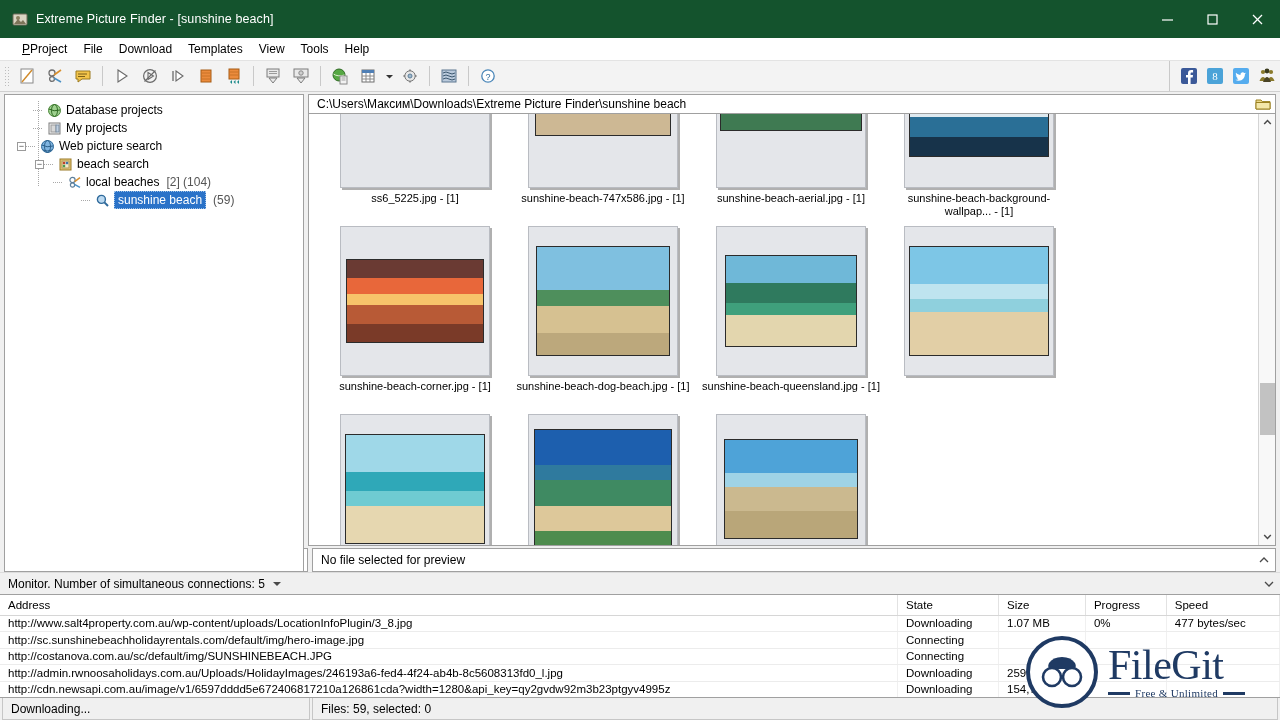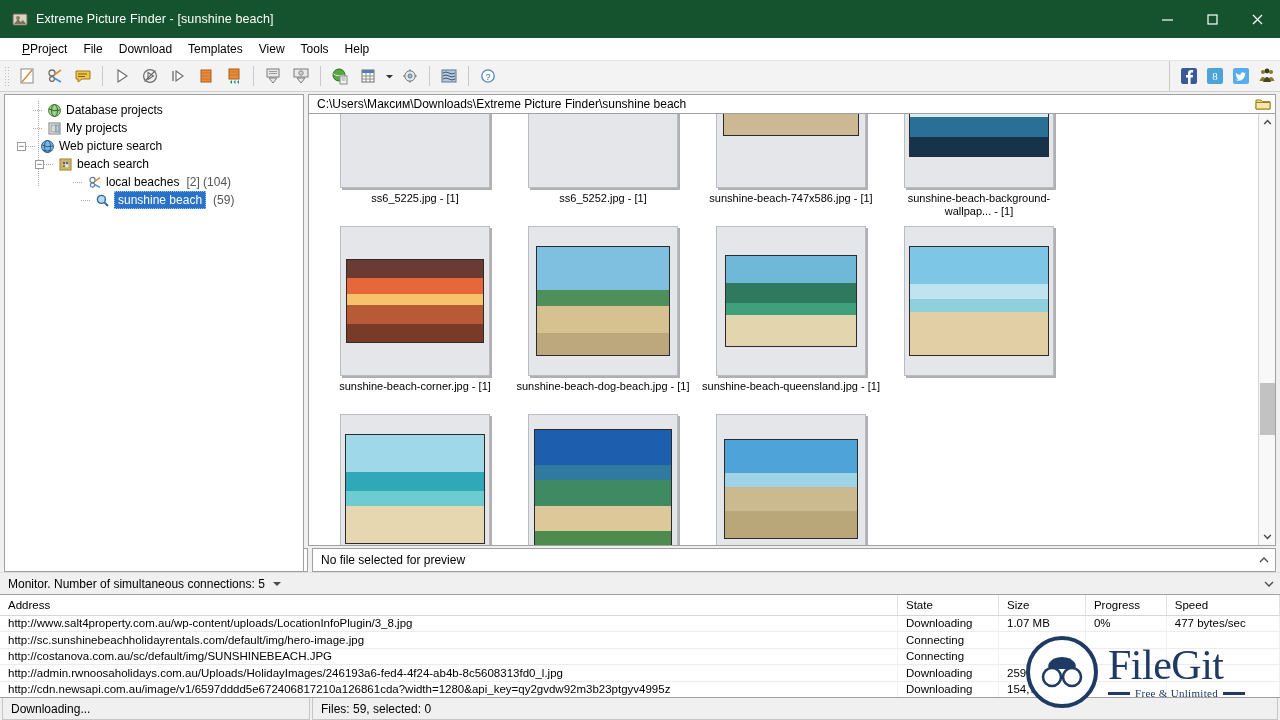--- a/index.html
+++ b/index.html
@@ -661,21 +661,21 @@
                 <rect x="2" y="2" width="11" height="11" fill="#e6c87a" stroke="#9a7b28"></rect>
                 <rect x="4" y="4" width="7" height="7" fill="#f6eccd" stroke="#b09a58"></rect>
                 <rect x="4.8" y="4.8" width="2.4" height="2.4" fill="#c2432c"></rect>
                 <rect x="7.8" y="4.8" width="2.4" height="2.4" fill="#3f72a8"></rect>
                 <rect x="4.8" y="7.8" width="2.4" height="2.4" fill="#4e9a4e"></rect>
               </svg>
           </div>
           <span class="tlabel">beach search</span>
         </div>
 
-        <div class="tnode" style="padding-left:68px;">
+        <div class="tnode" style="padding-left:48px;">
           <div class="dots-h" style="width:12px"></div>
           <div class="ticon">
             <svg width="15" height="15" viewBox="0 0 15 15">
                 <circle cx="5.5" cy="5" r="2.6" fill="none" stroke="#5d7f9b" stroke-width="1.2"></circle>
                 <circle cx="5.5" cy="10" r="2.1" fill="none" stroke="#5d7f9b" stroke-width="1.2"></circle>
                 <line x1="7.6" y1="6.6" x2="13" y2="2.6" stroke="#d8902e" stroke-width="1.5"></line>
                 <line x1="7.4" y1="9.4" x2="13" y2="12.4" stroke="#4a90c4" stroke-width="1.5"></line>
               </svg>
           </div>
           <span class="tlabel">local beaches</span>
@@ -709,28 +709,30 @@
       </div>
 
       <div class="thumbs-outer">
         <div class="thumbs-scroll">
           <div class="thumb-grid" id="thumb-grid">
               <div class="tcell">
                 <div class="tcard"></div>
                 <div class="tcap">ss6_5225.jpg - [1]</div>
               </div>
               <div class="tcell">
-                <div class="tcard"></div>
-                <div class="tcap">ss6_5252.jpg - [1]</div>
-              </div>
-              <div class="tcell">
                 <div class="tcard">
                   <div class="tpic" style="width: 136px; height: 106px; background: linear-gradient(rgb(188, 217, 234) 0px, rgb(188, 217, 234) 34%, rgb(127, 182, 207) 34%, rgb(127, 182, 207) 46%, rgb(205, 184, 148) 46%, rgb(205, 184, 148) 100%); position: relative; top: -30px;"></div>
                 </div>
                 <div class="tcap">sunshine-beach-747x586.jpg - [1]</div>
+              </div>
+              <div class="tcell">
+                <div class="tcard">
+                  <div class="tpic" style="width: 142px; height: 96px; background: linear-gradient(rgb(47, 111, 158) 0px, rgb(47, 111, 158) 40%, rgb(102, 178, 200) 40%, rgb(102, 178, 200) 58%, rgb(217, 199, 154) 58%, rgb(217, 199, 154) 74%, rgb(63, 122, 82) 74%, rgb(63, 122, 82) 100%); position: relative; top: -30px;"></div>
+                </div>
+                <div class="tcap">sunshine-beach-aerial.jpg - [1]</div>
               </div>
               <div class="tcell">
                 <div class="tcard">
                   <div class="tpic" style="width: 140px; height: 88px; background: linear-gradient(rgb(6, 37, 77) 0px, rgb(6, 37, 77) 38%, rgb(94, 159, 196) 38%, rgb(94, 159, 196) 47%, rgb(223, 234, 240) 47%, rgb(223, 234, 240) 55%, rgb(42, 111, 150) 55%, rgb(42, 111, 150) 78%, rgb(23, 51, 74) 78%, rgb(23, 51, 74) 100%);"></div>
                 </div>
                 <div class="tcap">sunshine-beach-background-wallpap... - [1]</div>
               </div>
               <div class="tcell">
                 <div class="tcard">
                   <div class="tpic" style="width: 138px; height: 84px; background: linear-gradient(rgb(106, 58, 51) 0px, rgb(106, 58, 51) 22%, rgb(232, 103, 58) 22%, rgb(232, 103, 58) 42%, rgb(247, 195, 106) 42%, rgb(247, 195, 106) 55%, rgb(184, 90, 54) 55%, rgb(184, 90, 54) 78%, rgb(122, 58, 40) 78%, rgb(122, 58, 40) 100%);"></div>

